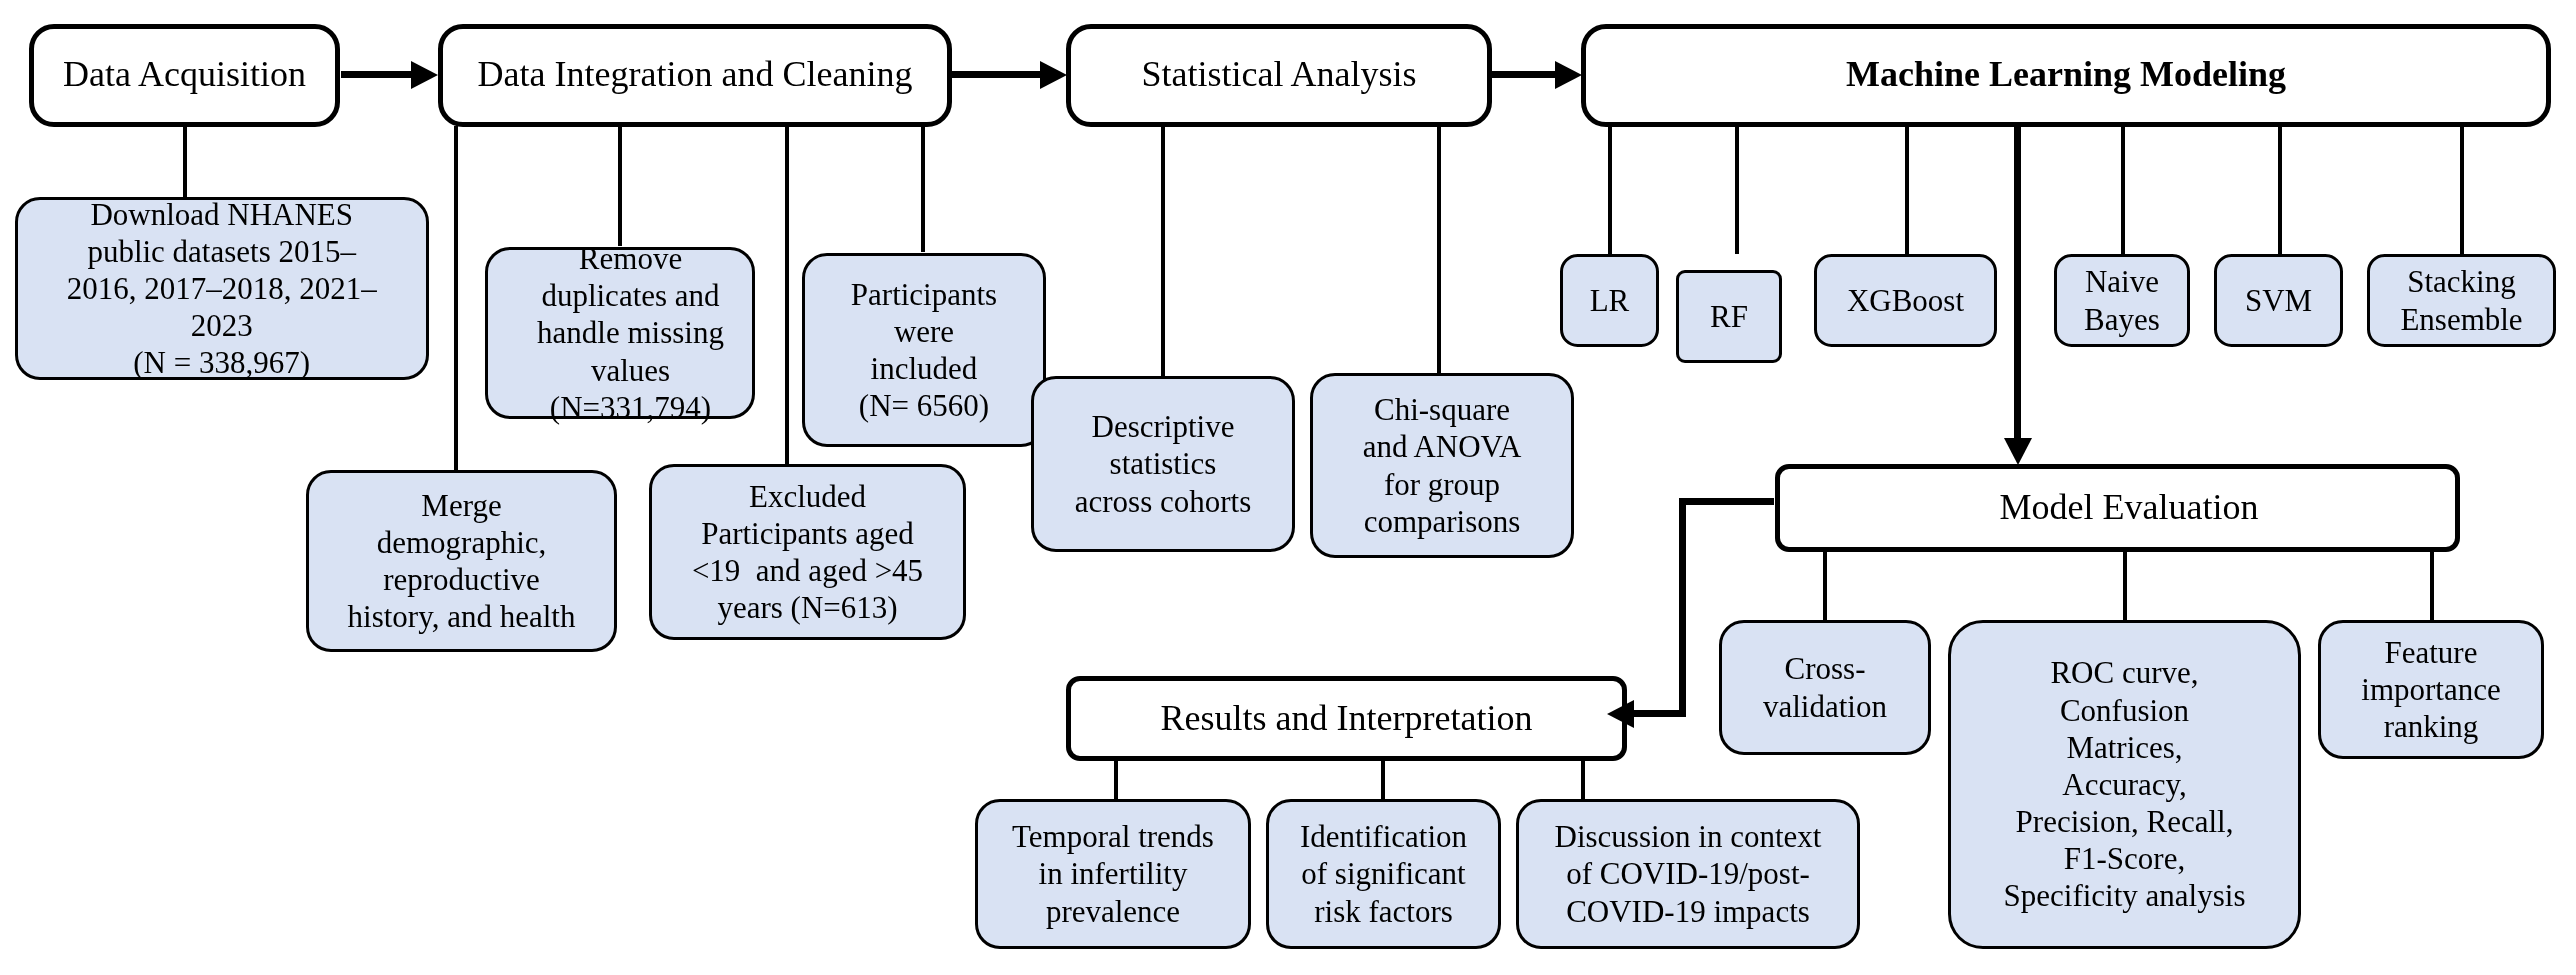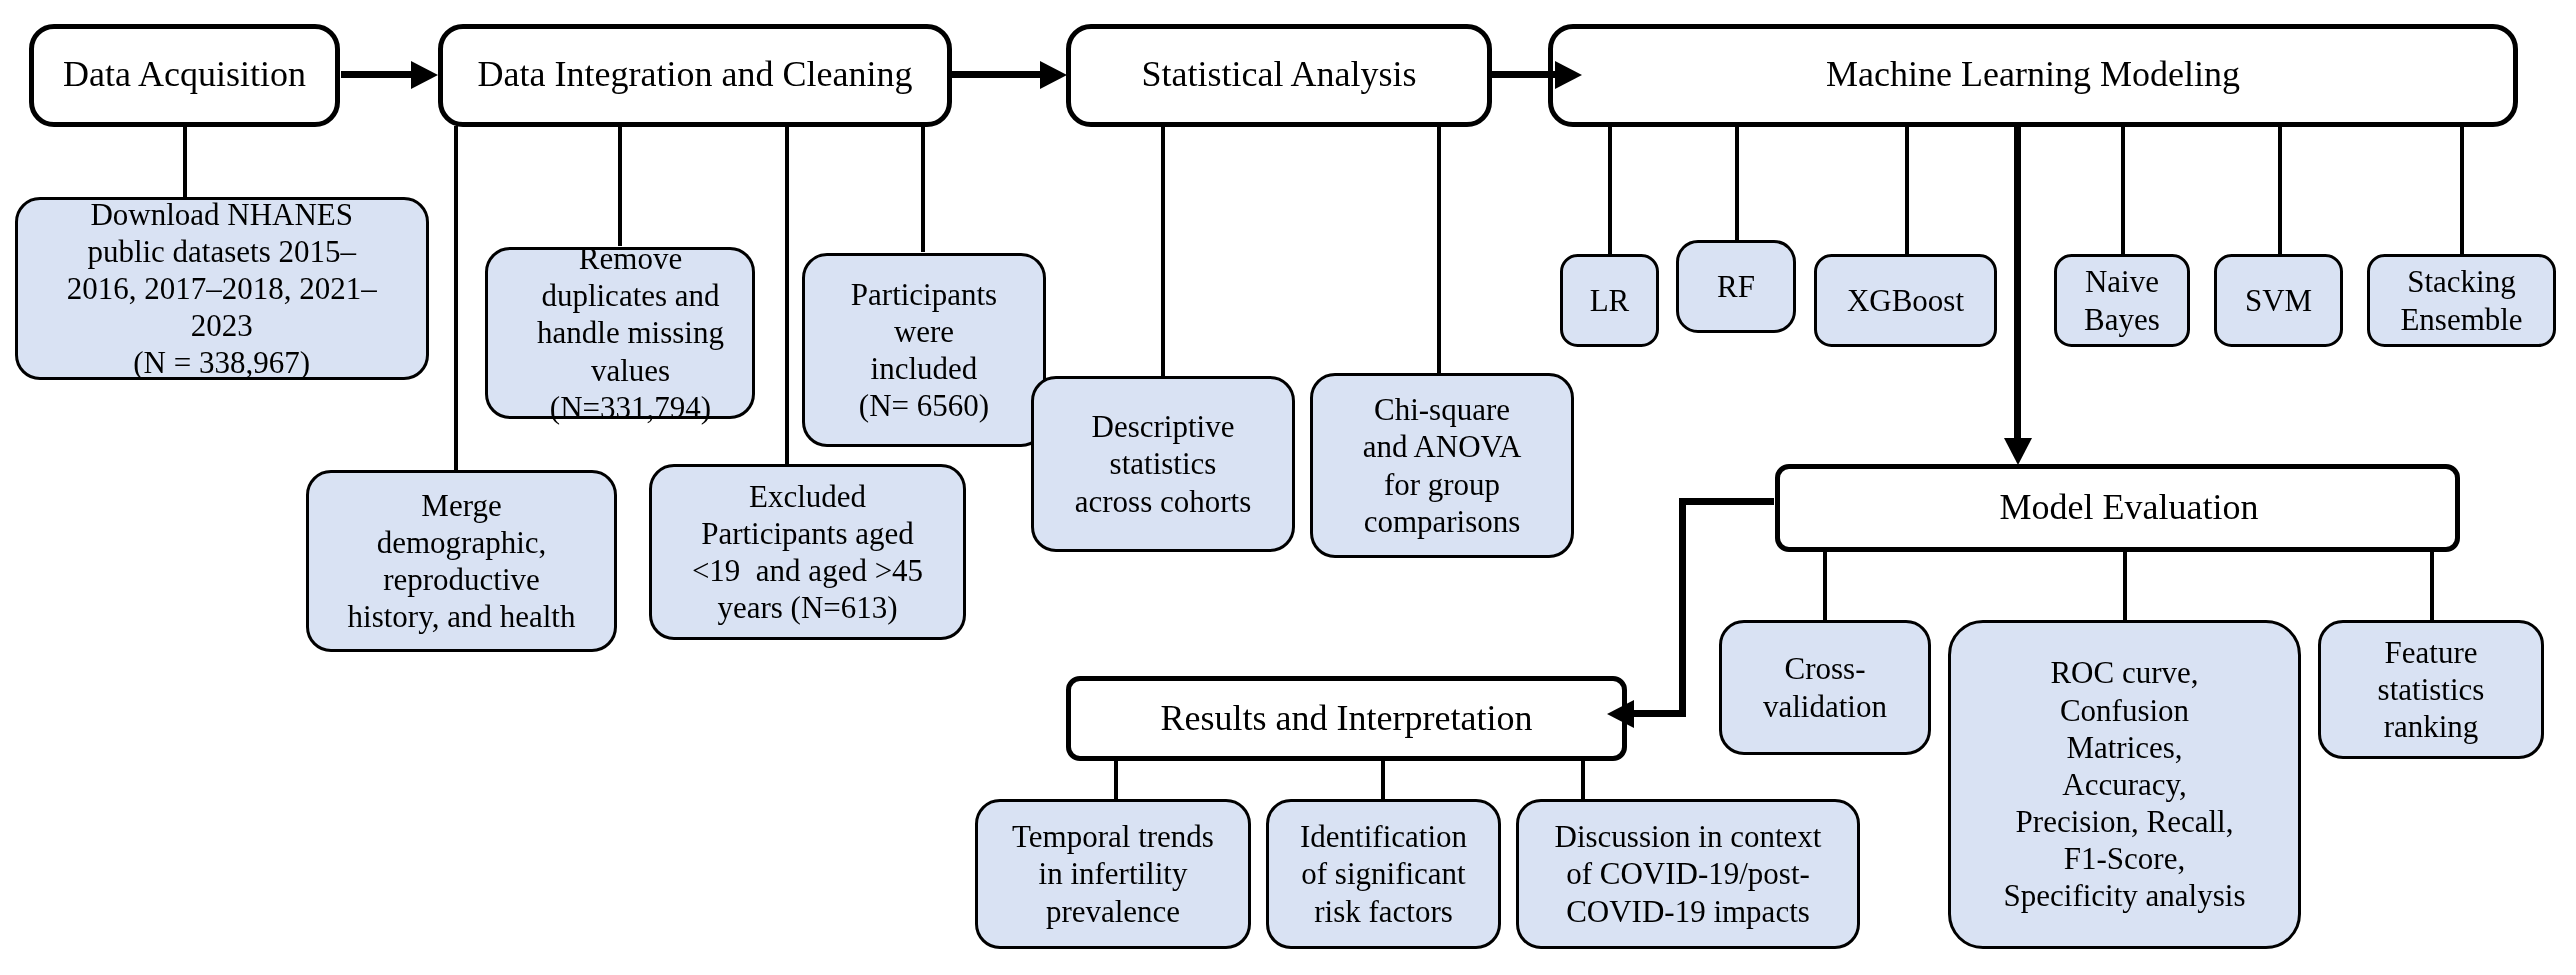--- a/index.html
+++ b/index.html
@@ -79,21 +79,21 @@
   }
 </style>
 </head>
 <body>
 
 <div class="canvas">
 
   <div class="stage" style="left:29px; top:23.5px; width:311px; height:103px;">Data Acquisition</div>
   <div class="stage" style="left:438px; top:23.5px; width:514px; height:103px;">Data Integration and Cleaning</div>
   <div class="stage" style="left:1066px; top:23.5px; width:426px; height:103px;">Statistical Analysis</div>
-  <div class="stage" style="left:1548px; top:23.5px; width:970px; height:103px;">Machine Learning Modeling</div>
+  <div class="stage" style="left:1581px; top:23.5px; width:970px; height:103px;font-weight:bold;">Machine Learning Modeling</div>
   <div class="stage" style="left:1775px; top:464px; width:685px; height:88px; border-radius:14px;padding-left:23px;">Model Evaluation</div>
   <div class="stage" style="left:1046px; top:676px; width:561px; height:85px; border-radius:14px;margin-left:20px;">Results and Interpretation</div>
 
   <div class="flow" style="left:341px; top:71px; width:74px; height:7px;"></div>
   <div class="arrow-right" style="left:411px; top:61px;"></div>
 
   <div class="flow" style="left:952px; top:71px; width:89px; height:7px;"></div>
   <div class="arrow-right" style="left:1040px; top:61px;"></div>
 
   <div class="flow" style="left:1492px; top:71px; width:63px; height:7px;"></div>
@@ -158,39 +158,39 @@
 
   <div class="sub" style="left:1031px; top:376px; width:264px; height:176px;">Descriptive
 statistics
 across cohorts</div>
   <div class="sub" style="left:1310px; top:373px; width:264px; height:185px;">Chi-square
 and ANOVA
 for group
 comparisons</div>
 
   <div class="sub" style="left:1560px; top:254px; width:99px; height:93px; border-radius:17.6px;">LR</div>
-  <div class="sub" style="left:1676px; top:240px; width:120px; height:93px; border-radius:22px;">RF</div>
+  <div class="sub" style="left:1676px; top:270px; width:106px; height:93px; border-radius:9px;">RF</div>
   <div class="sub" style="left:1814px; top:254px; width:183px; height:93px; border-radius:17.6px;">XGBoost</div>
   <div class="sub" style="left:2054px; top:254px; width:136px; height:93px; border-radius:17.6px;">Naive
 Bayes</div>
   <div class="sub" style="left:2214px; top:254px; width:129px; height:93px; border-radius:17.6px;">SVM</div>
   <div class="sub" style="left:2367px; top:254px; width:189px; height:93px; border-radius:17.6px;">Stacking
 Ensemble</div>
 
   <div class="sub" style="left:1719px; top:620px; width:212px; height:135px;">Cross-
 validation</div>
   <div class="sub" style="left:1948px; top:620px; width:353px; height:329px; border-radius:35px;">ROC curve,
 Confusion
 Matrices,
 Accuracy,
 Precision, Recall,
 F1-Score,
 Specificity analysis</div>
   <div class="sub" style="left:2318px; top:620px; width:226px; height:139px;">Feature
-statistics
+importance
 ranking</div>
 
   <div class="sub" style="left:975px; top:799px; width:276px; height:150px;">Temporal trends
 in infertility
 prevalence</div>
   <div class="sub" style="left:1266px; top:799px; width:235px; height:150px;">Identification
 of significant
 risk factors</div>
   <div class="sub" style="left:1516px; top:799px; width:344px; height:150px;">Discussion in context
 of COVID-19/post-

